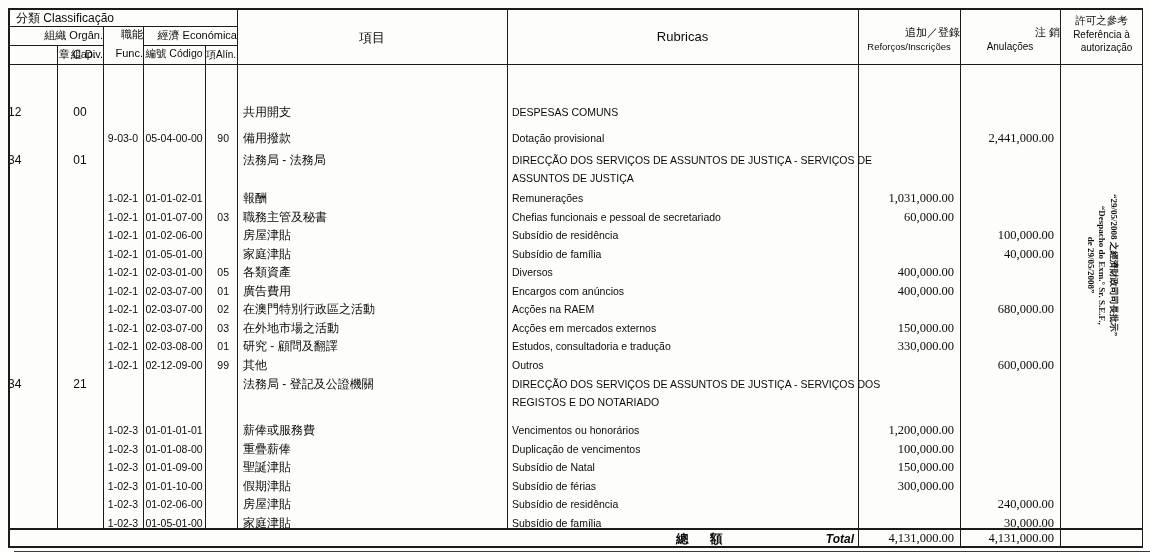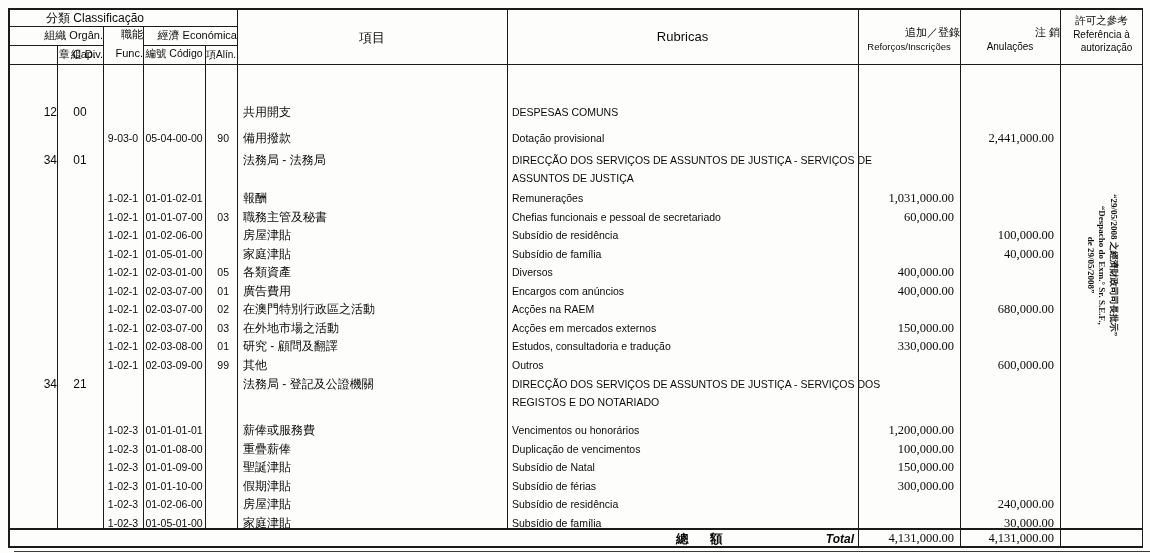--- a/index.html
+++ b/index.html
@@ -6,31 +6,31 @@
   .page{
     position:relative;width:1150px;height:553px;background:#fdfdfc;
     font-family:"Liberation Sans",sans-serif;color:#0a0a0a;overflow:hidden;
   }
   .vl,.hl{position:absolute;background:#1b1b1b;}
   .vl{width:1px;}
   .hl{height:1px;}
   .cellabs{position:absolute;white-space:nowrap;}
   .ctr{text-align:center;}
   
-  .h12{font-size:12px;margin-left:30px;}
+  .h12{font-size:12px;}
   .h11{font-size:11px;text-align:right;}
   .h10{font-size:10px;}
   .h13{font-size:13px;}
   .hdr2line{line-height:13px;}
   
   #rows{position:absolute;left:0;top:64px;width:1150px;}
   .trow{position:relative;height:18.5px;}
   .trow.tall{height:36px;}
   .cell{position:absolute;top:0;white-space:nowrap;line-height:18px;}
-  .c-cap{left:8px;width:49px;text-align:right;font-size:12px;}
+  .c-cap{left:8px;width:49px;text-align:left;font-size:12px;}
   .c-div{left:57px;width:46px;text-align:center;font-size:12px;}
   .c-func{left:103px;width:40px;text-align:center;font-size:10.5px;}
   .c-cod{left:143px;width:62px;text-align:center;font-size:10.5px;}
   .c-alin{left:199px;width:30px;text-align:right;font-size:10.5px;}
   .c-item{left:243px;width:262px;font-size:12px;overflow:hidden;}
   .c-rub{left:512px;width:344px;font-size:10.5px;}
   .c-rub div{line-height:18px;}
   .c-ref{left:858px;width:96px;text-align:right;font-family:"Liberation Serif",serif;font-size:12.5px;}
   .c-anu{left:960px;width:94px;text-align:right;font-family:"Liberation Serif",serif;font-size:12.5px;}
   
@@ -183,21 +183,21 @@
         <div class="cell c-cod">02-03-08-00</div>
         <div class="cell c-alin">01</div>
         <div class="cell c-item">研究 - 顧問及翻譯</div>
         <div class="cell c-ref">330,000.00</div>
         <div class="cell c-rub">
           <div>Estudos, consultadoria e tradução</div>
         </div>
       </div>
       <div class="trow" style="margin-top: 0px;">
         <div class="cell c-func">1-02-1</div>
-        <div class="cell c-cod">02-03-09-00</div>
+        <div class="cell c-cod">02-12-09-00</div>
         <div class="cell c-alin">99</div>
         <div class="cell c-item">其他</div>
         <div class="cell c-anu">600,000.00</div>
         <div class="cell c-rub">
           <div>Outros</div>
         </div>
       </div>
       <div class="trow tall" style="margin-top: 1px;">
         <div class="cell c-cap">34</div>
         <div class="cell c-div">21</div>

